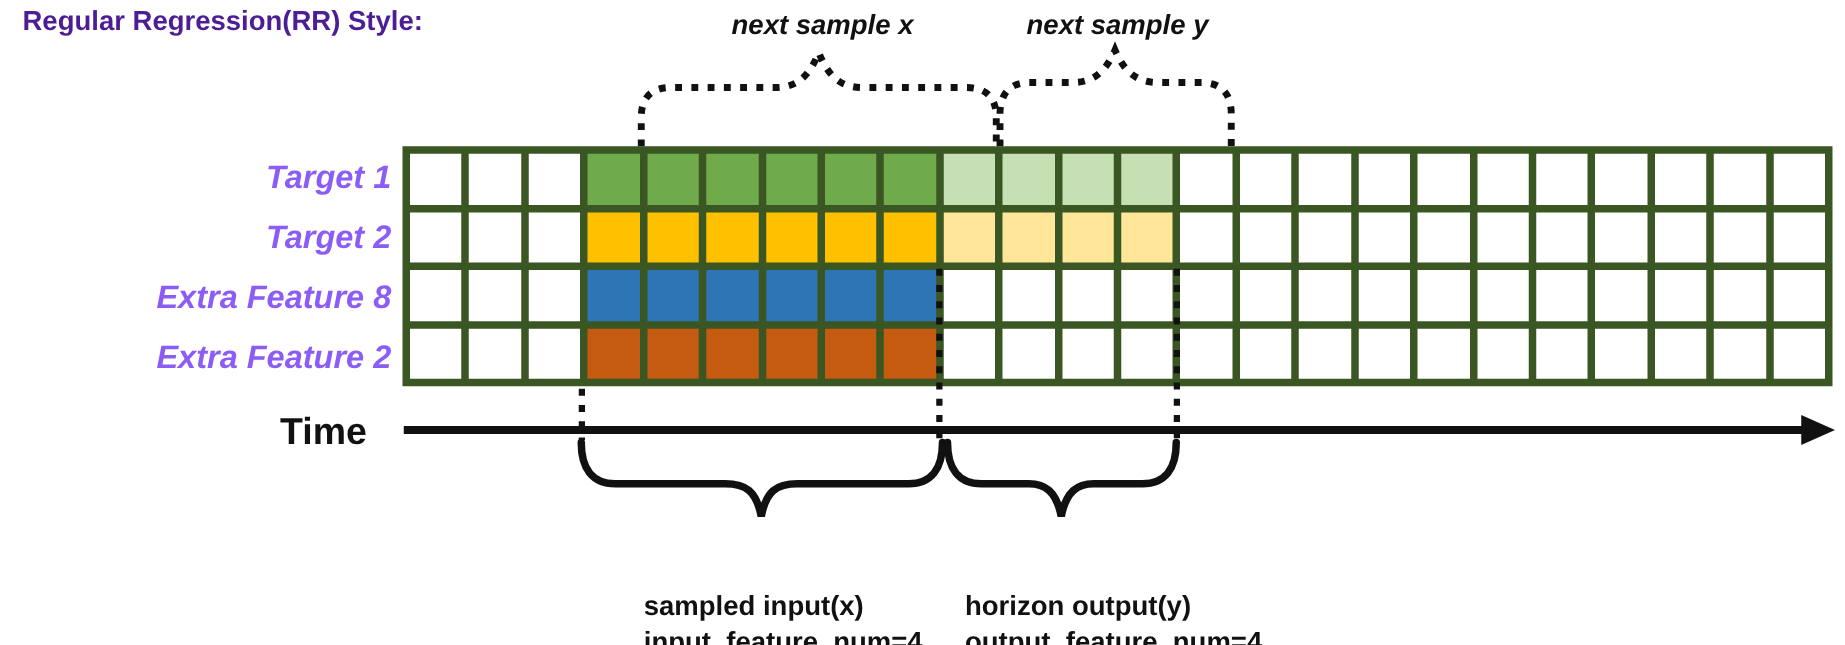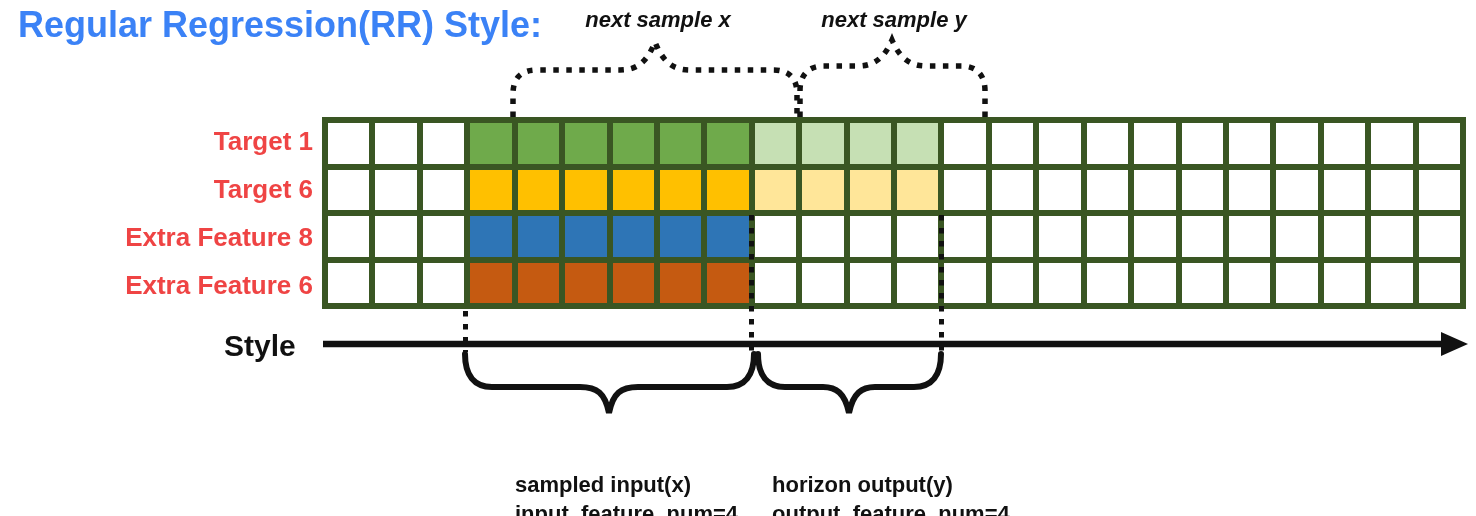--- a/index.html
+++ b/index.html
@@ -6,21 +6,21 @@
   #canvas{
     position:relative;
     width:1476px;height:516px;
     overflow:hidden;
     background:#ffffff;
     font-family:"Liberation Sans","DejaVu Sans",sans-serif;
     color:#111111;
   }
   .title{
     position:absolute;left:18px;top:4px;
-    font-size:36px;font-weight:700;letter-spacing:0px;color:#3b82f6;
+    font-size:22px;font-weight:700;letter-spacing:0px;color:#4c1d95;
     white-space:nowrap;
   }
   .next-label{
     position:absolute;top:7px;width:320px;
     text-align:center;font-size:22px;font-weight:700;font-style:italic;
     color:#111;white-space:nowrap;
   }
   #next-x{left:498px;}
   #next-y{left:734px;}
   
@@ -37,22 +37,23 @@
   .grid-row{
     display:grid;
     grid-template-columns:repeat(24,1fr);
     grid-column-gap:6px;
   }
   .cell{background:#ffffff;}
   
   .row-label{
     position:absolute;left:0;width:313px;height:48px;
     display:flex;align-items:center;justify-content:flex-end;
-    font-size:26px;font-weight:700;color:#ef4444;
+    font-size:26px;font-weight:700;color:#8b5cf6;
     white-space:nowrap;
+    font-style:italic;
   }
   
   .time-label{
     position:absolute;left:224px;top:329px;
     font-size:30px;font-weight:700;color:#111;
   }
   
   .note-block{
     position:absolute;top:423px;
     font-size:22px;font-weight:700;line-height:28.5px;
@@ -71,23 +72,23 @@
 
 <div id="canvas">
 
   <div class="title">Regular Regression(RR) Style:</div>
 
   <div id="next-y" class="next-label">next sample y</div>
   <div id="next-x" class="next-label">next sample x</div>
 
   <div id="row-labels">
       <div class="row-label" style="top: 117px;">Target 1</div>
-      <div class="row-label" style="top: 165px;">Target 6</div>
+      <div class="row-label" style="top: 165px;">Target 2</div>
       <div class="row-label" style="top: 213px;">Extra Feature 8</div>
-      <div class="row-label" style="top: 261px;">Extra Feature 6</div>
+      <div class="row-label" style="top: 261px;">Extra Feature 2</div>
     </div>
 
   <div id="grid">
       <div class="grid-row">
         <div class="cell" style="background: rgb(255, 255, 255);"></div>
         <div class="cell" style="background: rgb(255, 255, 255);"></div>
         <div class="cell" style="background: rgb(255, 255, 255);"></div>
         <div class="cell" style="background: rgb(111, 170, 75);"></div>
         <div class="cell" style="background: rgb(111, 170, 75);"></div>
         <div class="cell" style="background: rgb(111, 170, 75);"></div>
@@ -183,21 +184,21 @@
         <div class="cell" style="background: rgb(255, 255, 255);"></div>
         <div class="cell" style="background: rgb(255, 255, 255);"></div>
         <div class="cell" style="background: rgb(255, 255, 255);"></div>
         <div class="cell" style="background: rgb(255, 255, 255);"></div>
         <div class="cell" style="background: rgb(255, 255, 255);"></div>
         <div class="cell" style="background: rgb(255, 255, 255);"></div>
         <div class="cell" style="background: rgb(255, 255, 255);"></div>
       </div>
     </div>
 
-  <div class="time-label">Style</div>
+  <div class="time-label">Time</div>
 
   <div id="note-input" class="note-block">
     <div>sampled input(x)</div>
     <div>input_feature_num=4</div>
   </div>
 
   <div id="note-output" class="note-block">
     <div>horizon output(y)</div>
     <div>output_feature_num=4</div>
   </div>

